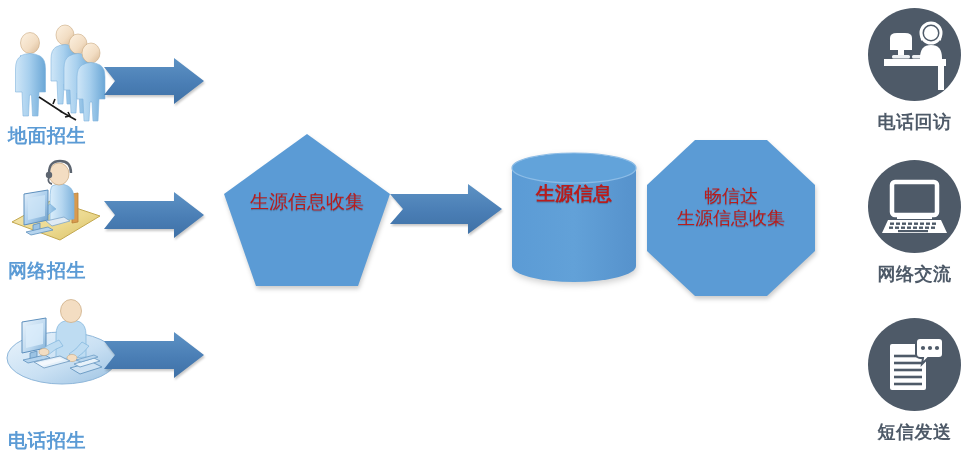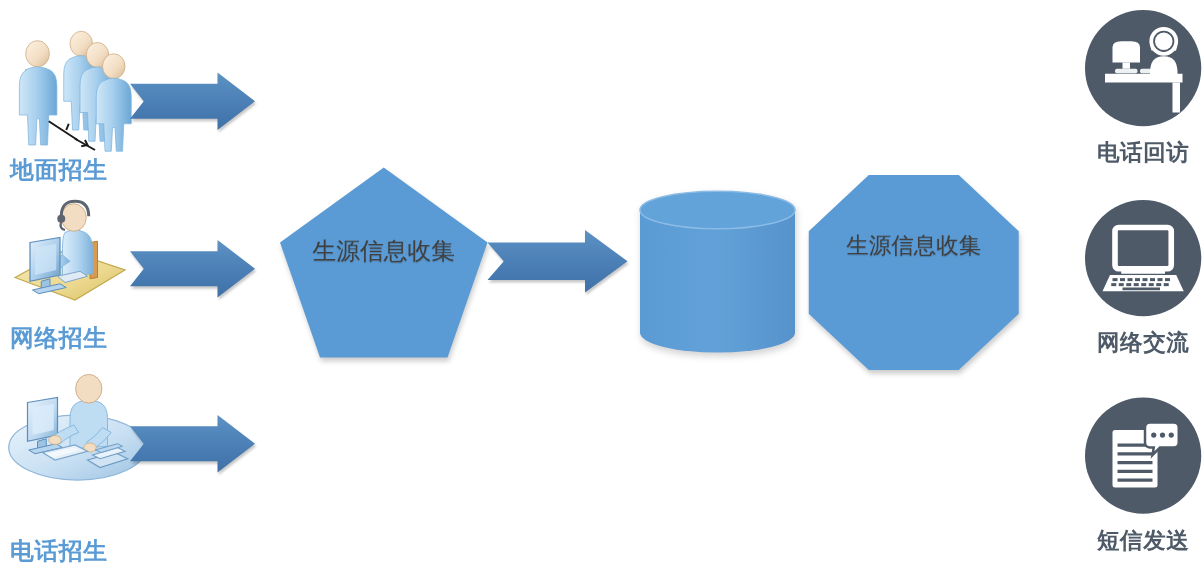--- a/index.html
+++ b/index.html
@@ -40,21 +40,21 @@
   .arrow {
     position: absolute;
     filter: drop-shadow(1px 2px 1px rgba(0,0,0,0.22));
   }
 
   
   .shape-text {
     position: absolute;
     width: 100%;
     text-align: center;
-    color: #404040;
+    color: #b91c1c;
     text-shadow: 0 1px 1px rgba(0,0,0,0.22);
     pointer-events: none;
     line-height: 1.22;
   }
   .pentagon-wrap { position: absolute; left: 222px; top: 132px; width: 170px; height: 156px; }
   .pentagon-text { top: 58px; font-size: 19px; }
 
   .cyl-wrap { position: absolute; left: 510px; top: 152px; width: 128px; height: 130px; }
   .cyl-text { top: 30px; font-size: 19px; font-weight: bold; }
 
@@ -268,28 +268,30 @@
         <linearGradient id="cylG" x1="0" y1="0" x2="1" y2="0">
           <stop offset="0%" stop-color="#5B9BD5"></stop>
           <stop offset="50%" stop-color="#62A1D8"></stop>
           <stop offset="100%" stop-color="#5692CC"></stop>
         </linearGradient>
       </defs>
       <path d="M2 16 L2 114 a62 16 0 0 0 124 0 L126 16 Z" fill="url(#cylG)"></path>
       <ellipse cx="64" cy="16" rx="62" ry="15" fill="#62A3DA" stroke="#8CBCE6" stroke-width="1.2"></ellipse>
     </svg>
     <div class="shape-text cyl-text">
+      <div>生源信息</div>
     </div>
   </div>
 
   <div class="octa-wrap">
     <svg width="172" height="160" viewBox="0 0 172 160" style="filter:drop-shadow(1px 3px 2px rgba(0,0,0,0.2));">
       <polygon points="50,2 122,2 170,47 170,113 122,158 50,158 2,113 2,47" fill="#5B9BD5"></polygon>
     </svg>
     <div class="shape-text octa-text">
+      <div>畅信达</div>
       <div>生源信息收集</div>
     </div>
   </div>
 
   <div class="channel" style="left:858px; top:8px;">
     <div class="channel-circle">
       <svg width="93" height="93" viewBox="0 0 93 93">
 
         <path d="M22 30 q0 -5 7 -5 l8 0 q7 0 7 5 l0 12 -22 0 Z" fill="#ffffff"></path>
         <rect x="30" y="42" width="6" height="5" fill="#ffffff"></rect>

